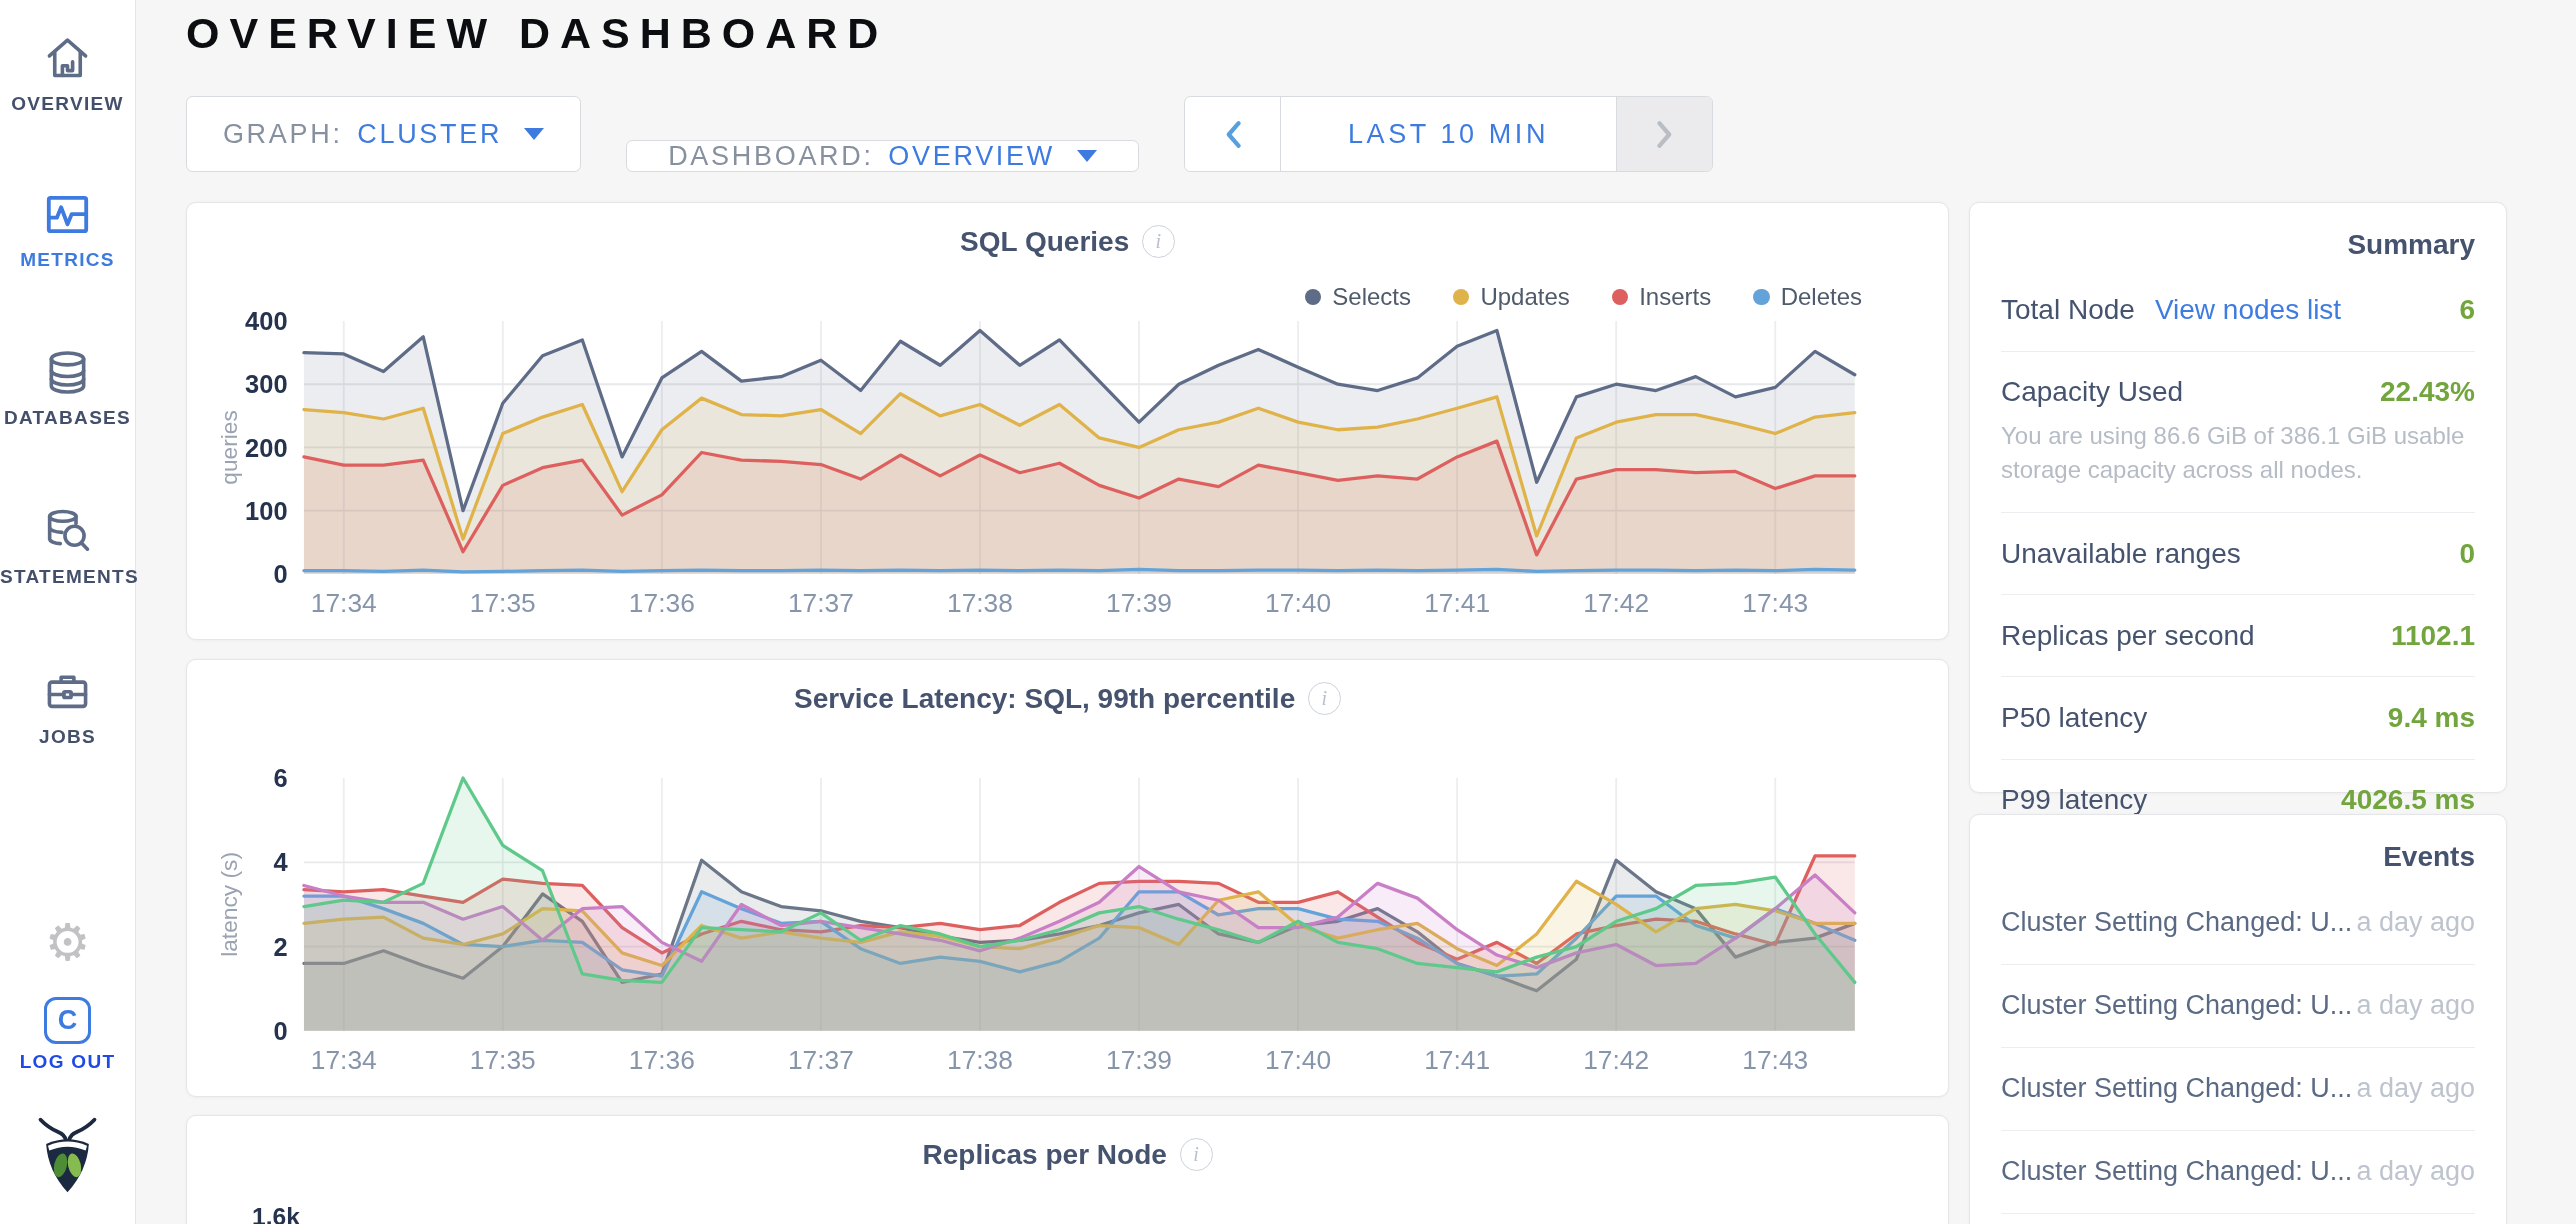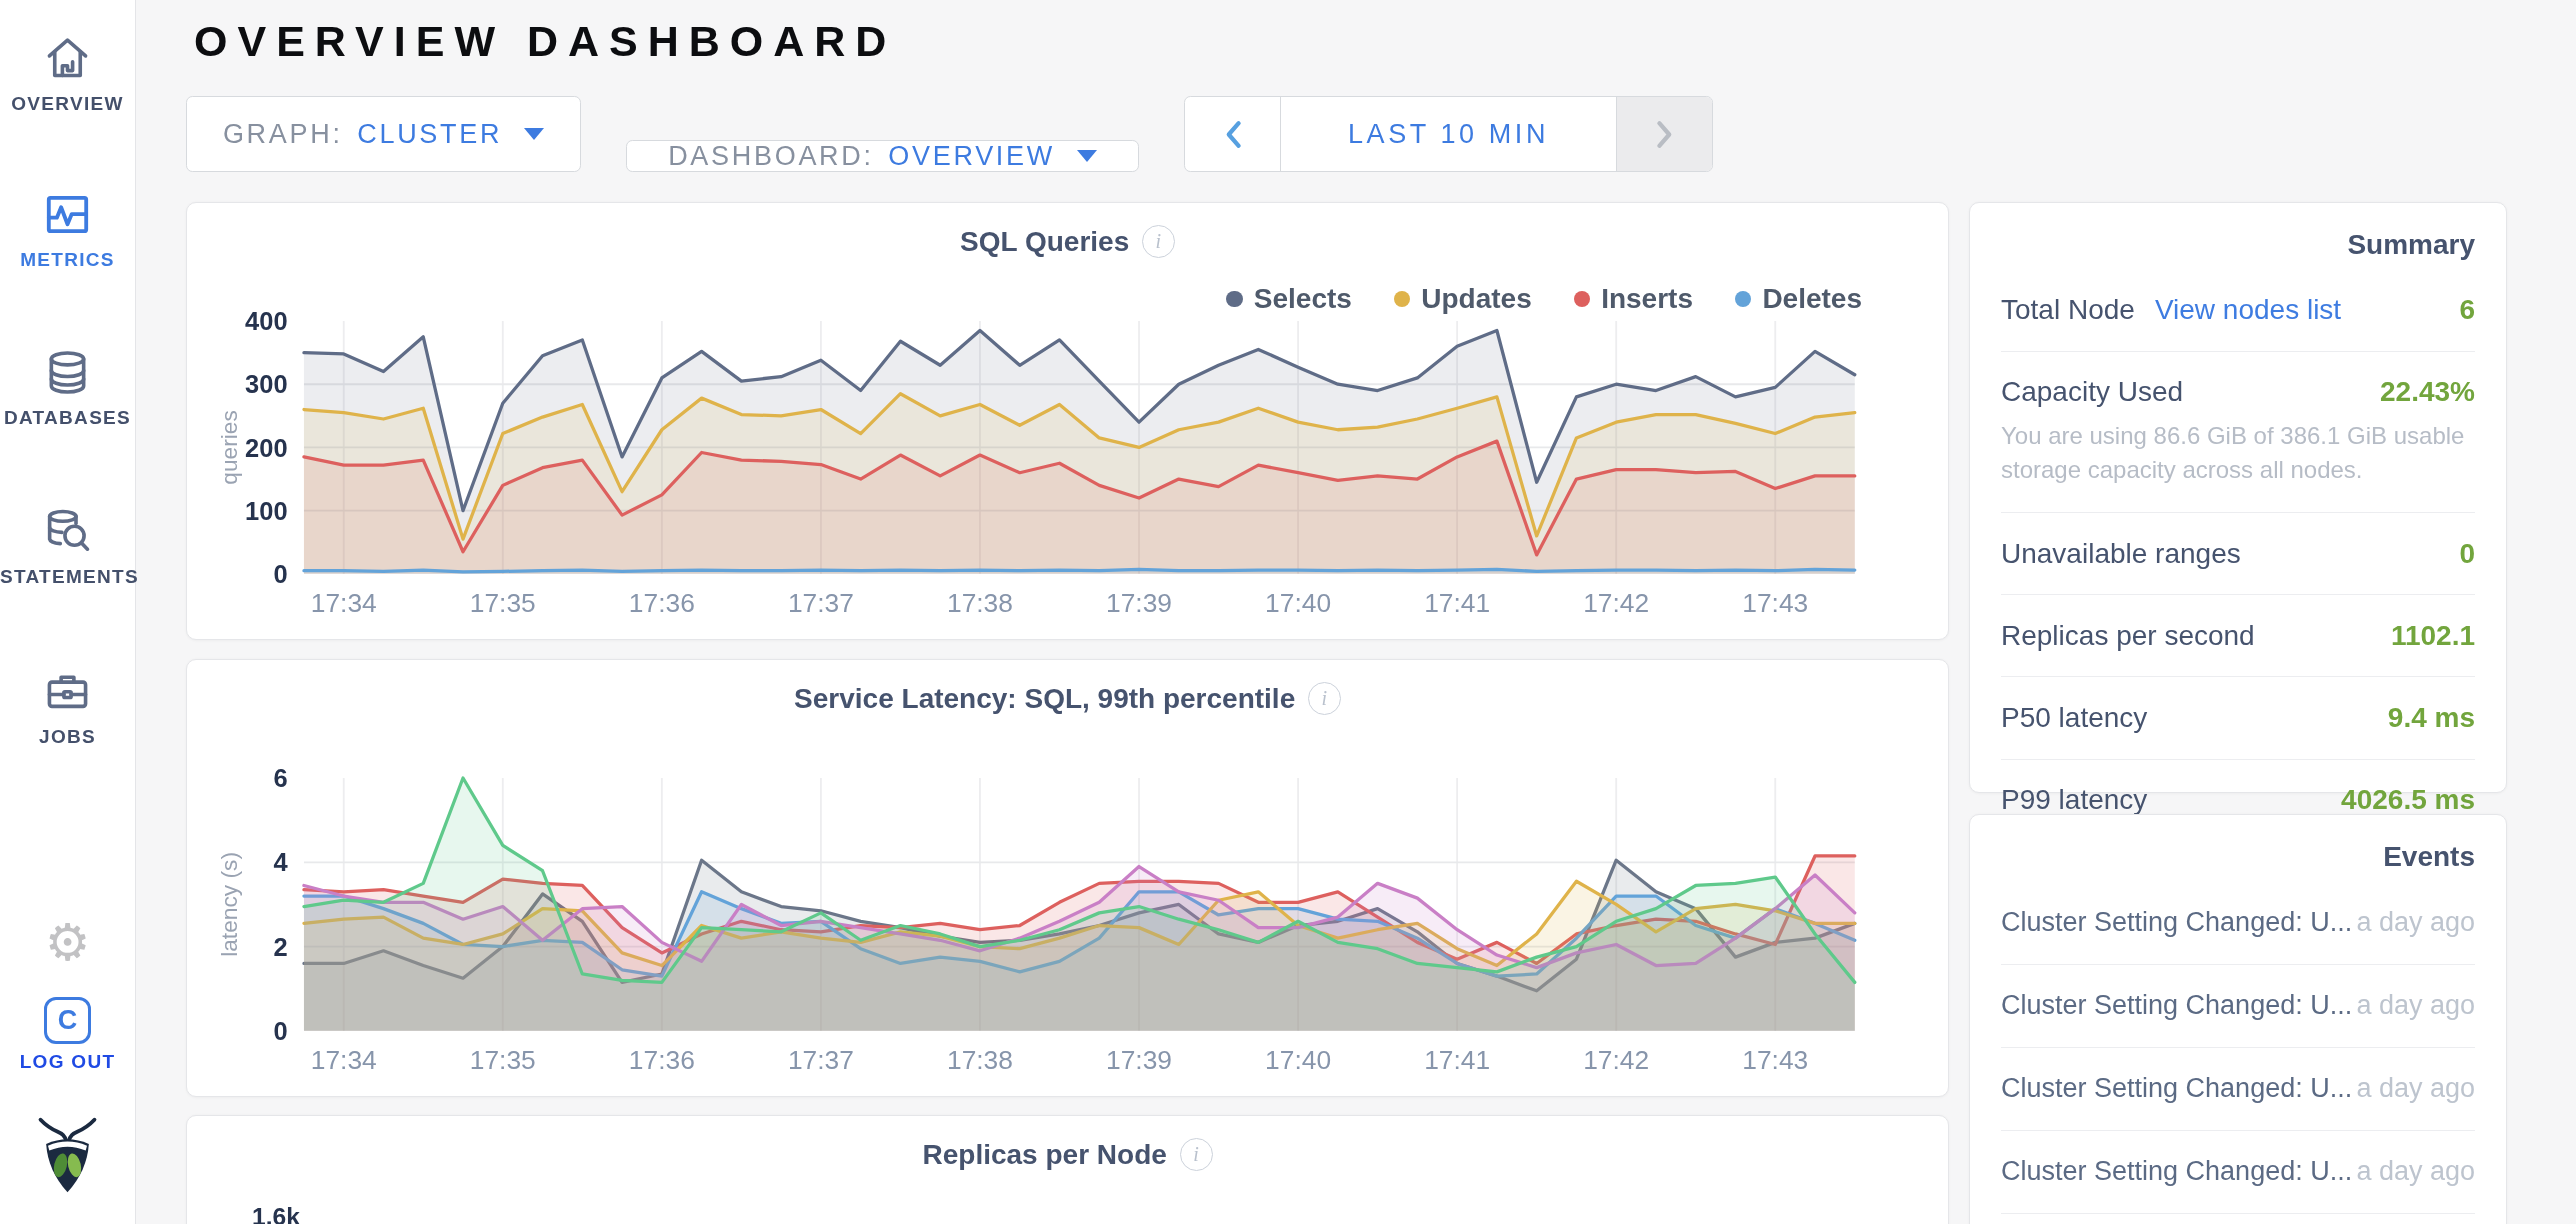--- a/index.html
+++ b/index.html
@@ -24,21 +24,21 @@
   .gear-glyph { font-size:51px; color:#c2c2c4; line-height:1; }
   .logout-box {
     width:47px; height:47px; margin:0 auto; border:3.6px solid #3d7be0; border-radius:12px;
     display:flex; align-items:center; justify-content:center;
     color:#3d7be0; font-size:27px; font-weight:700;
   }
   .logout-label { color:#1f4ae4; margin-top:7.3px; }
 
   
   .page-title {
-    position:absolute; left:186px; top:9px; margin:8px;
+    position:absolute; left:186px; top:9px; margin:0;
     font-size:43px; font-weight:700; letter-spacing:10px; color:#0c0d10;
   }
   .controls { position:absolute; left:186px; top:96px; display:flex; gap:45px; height:76px;text-align:center; }
   .ctrl {
     display:flex; align-items:center; justify-content:center; gap:14.6px;
     background:#fff; border:1.8px solid #d7dade; border-radius:6.4px;
     font-size:27px; letter-spacing:2.7px; cursor:pointer;
   }
   .ctrl-graph { width:395px; }
   .ctrl-dashboard { width:513px;margin-top:44px; }
@@ -77,21 +77,21 @@
   .info-icon {
     width:33px; height:33px; border-radius:50%; border:1.8px solid #ccd2db;
     display:inline-flex; align-items:center; justify-content:center;
     color:#b9c1cd; font-size:20px; font-family:"Liberation Serif", serif; font-style:italic;
   }
   .info-icon::before { content:"i"; }
 
   .legend { position:absolute; right:86px; top:80px; display:flex; gap:42px; }
   .legend-item { display:flex; align-items:center; gap:11px; }
   .legend-dot { width:16.4px; height:16.4px; border-radius:50%; }
-  .legend-label { font-size:28px; color:#4f5a6b;font-weight:bold; }
+  .legend-label { font-size:24px; color:#4f5a6b; }
 
   svg.chart { position:absolute; left:25.5px; top:107px; }
   svg.chart text { font-family:"Liberation Sans", sans-serif; }
 
   .rep-ytick {
     position:absolute; left:65px; top:87px; font-size:24.6px; font-weight:700; color:#26334e;
   }
 
   
   .panel-inner { padding:0 31px; }

